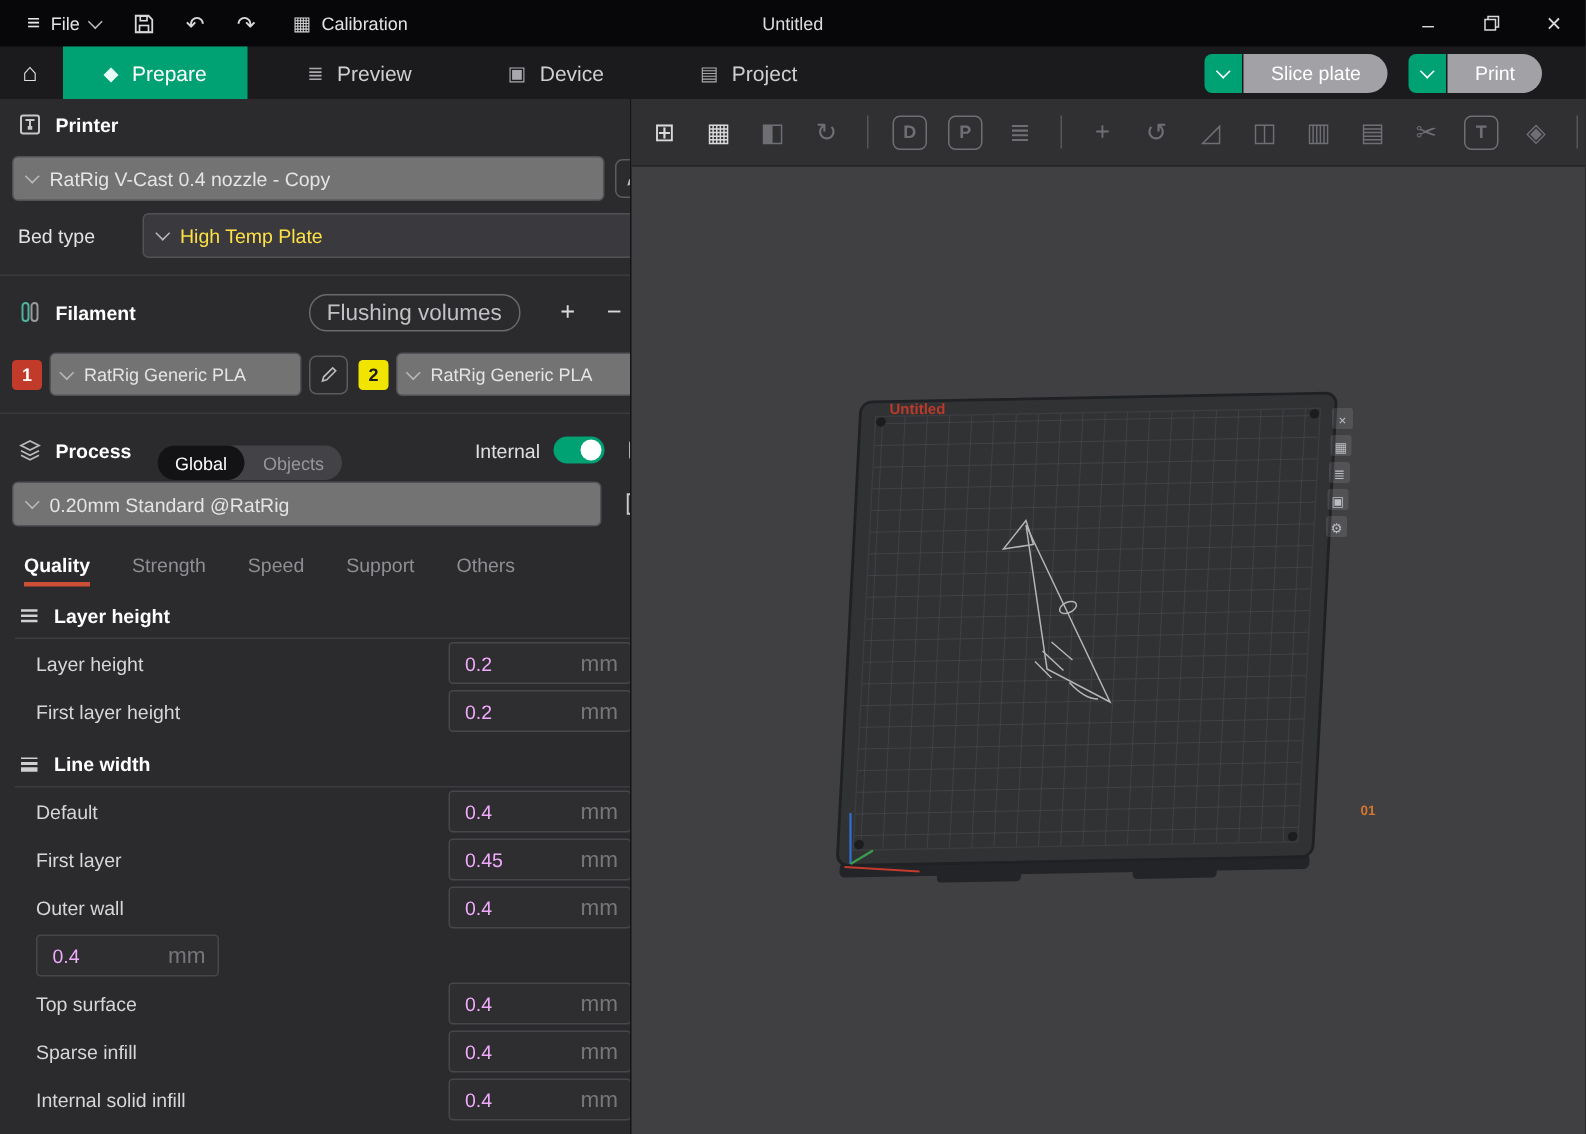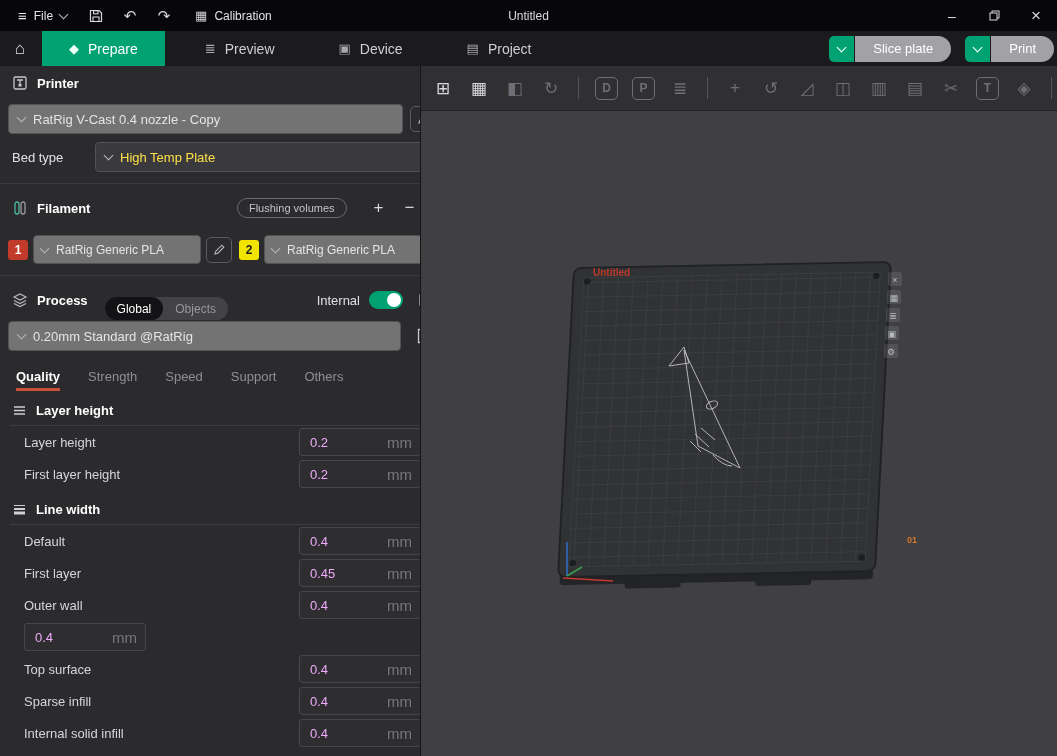--- a/index.html
+++ b/index.html
@@ -21,37 +21,37 @@
   .tb-title{position:absolute;left:0;right:0;text-align:center;color:#dcdcde;font-size:12px;pointer-events:none;}
   .tb-right{margin-left:auto;display:flex;z-index:2;}
   .win-btn{width:42px;height:31px;display:flex;align-items:center;justify-content:center;color:#d9d9db;font-size:14px;cursor:pointer;}
   
   .tabbar{height:35px;background:#1b1b1e;display:flex;align-items:center;position:relative;}
   .home{width:40px;height:35px;display:flex;align-items:center;justify-content:center;color:#e0e0e2;font-size:17px;cursor:pointer;}
   .tab{display:flex;align-items:center;gap:9px;height:35px;padding:0 24px;margin-left:16px;color:#cfcfd2;font-size:14px;cursor:pointer;}
   .tab .tab-ic{font-size:13px;color:#a9a9ad;}
   .tab.active{background:#00a173;color:#fff;margin-left:2px;padding:0 27px;}
   .tab.active .tab-ic{color:#eafff7;}
-  .nav-right{margin-left:auto;display:flex;align-items:flex-start;padding-right:3px;}
+  .nav-right{margin-left:auto;display:flex;align-items:flex-start;padding-right:29px;}
   .split-btn{display:flex;align-items:center;height:26px;margin-left:14px;cursor:pointer;}
   .split-chev{width:25px;height:26px;background:#00a173;border-radius:5px 0 0 5px;display:flex;align-items:center;justify-content:center;}
   .split-label{height:26px;display:flex;align-items:center;background:#a2a2a6;color:#fff;font-size:13px;padding:0 18px;border-radius:0 13px 13px 0;margin-left:1px;}
   
   .sidebar{position:absolute;top:66px;left:0;width:471px;bottom:0;background:#2b2b2e;}
   .sec-head{display:flex;align-items:center;gap:9px;height:34px;padding:0 12px;color:#fff;font-size:13px;font-weight:700;}
   .sec-head .spacer{margin-left:auto;}
   .gear{color:#c6c6c9;font-size:15px;font-weight:400;cursor:pointer;}
   .row{display:flex;align-items:center;gap:7px;padding:4px 8px;}
   .select{display:flex;align-items:center;gap:8px;background:#737373;border:1px solid #515156;border-radius:4px;height:28px;padding:0 9px;color:#e4e4e6;font-size:13px;flex:1;min-width:0;cursor:pointer;}
   .select .sel-text{white-space:nowrap;overflow:hidden;text-overflow:ellipsis;}
   .select.disabled{background:#3a3a3e;color:#fde047;}
   .icon-sq{width:24px;height:24px;border:1px solid #5c5c60;border-radius:5px;display:flex;align-items:center;justify-content:center;flex:none;cursor:pointer;}
   .bed-label{width:76px;flex:none;color:#e2e2e4;font-size:13px;padding-left:4px;}
   .hr{height:1px;background:#3a3a3e;margin:7px 0;}
-  .pill{border:1px solid #6a6a6e;border-radius:12px;padding:3px 11px;font-size:11px;font-weight:400;color:#c2c2c6;cursor:pointer;}
+  .pill{border:1px solid #6a6a6e;border-radius:12px;padding:3px 11px;font-size:15px;font-weight:400;color:#c2c2c6;cursor:pointer;}
   .pm{width:22px;text-align:center;font-size:17px;font-weight:400;color:#d8d8da;cursor:pointer;}
   .slot{display:flex;align-items:center;gap:5px;flex:1;min-width:0;}
   .badge{width:20px;height:20px;border-radius:3px;display:flex;align-items:center;justify-content:center;font-size:12px;font-weight:700;flex:none;}
   .badge.red{background:#c23b2a;color:#fff;}
   .badge.yellow{background:#f0e400;color:#1c1c1c;}
   .slot .select{height:27px;font-size:12px;padding:0 7px;}
   .scope{display:flex;align-items:center;background:#434347;border-radius:13px;height:23px;margin-left:8px;font-weight:400;margin-top:17px;}
   .scope .seg{padding:0 12px;font-size:12px;color:#97979b;height:23px;display:flex;align-items:center;cursor:pointer;}
   .scope .seg.on{background:#131315;color:#fff;border-radius:12px;}
   .adv-label{font-weight:400;font-size:13px;color:#e0e0e2;}

